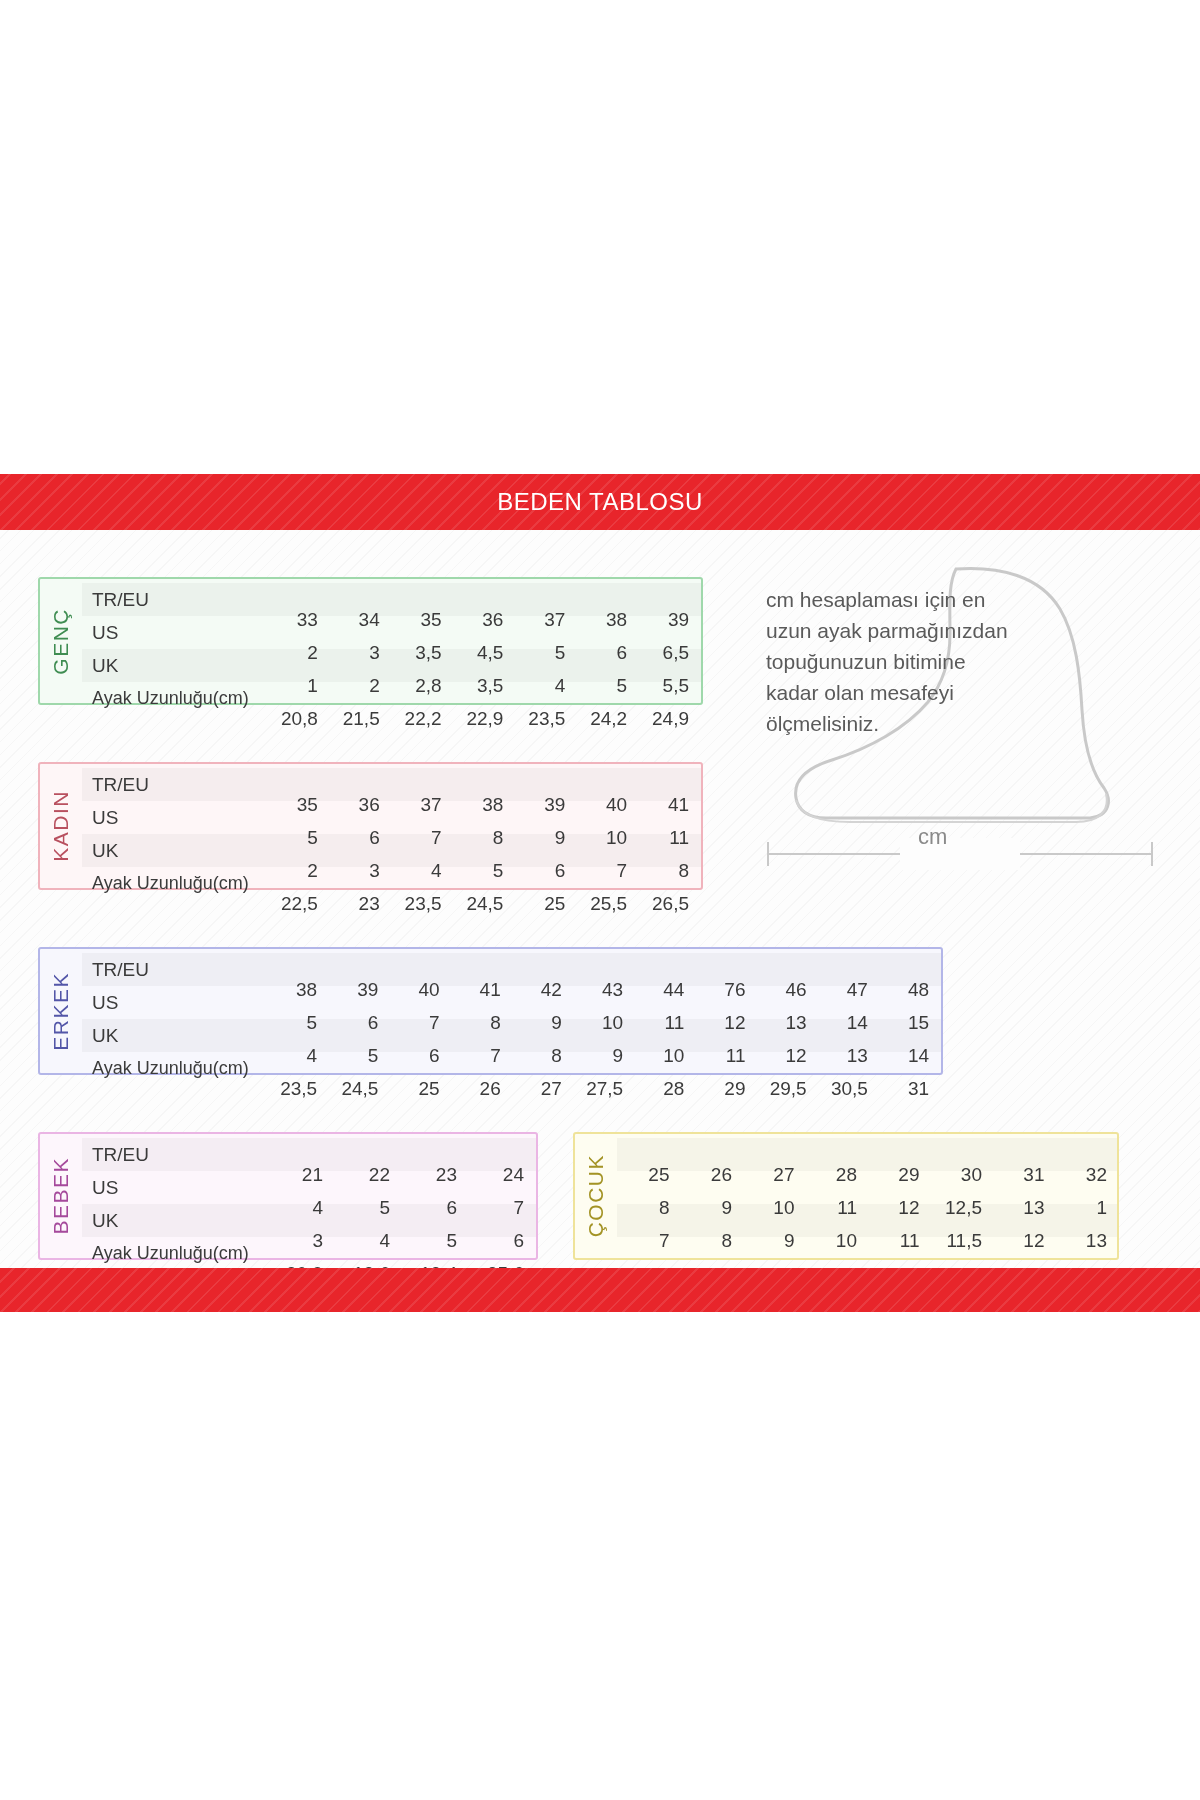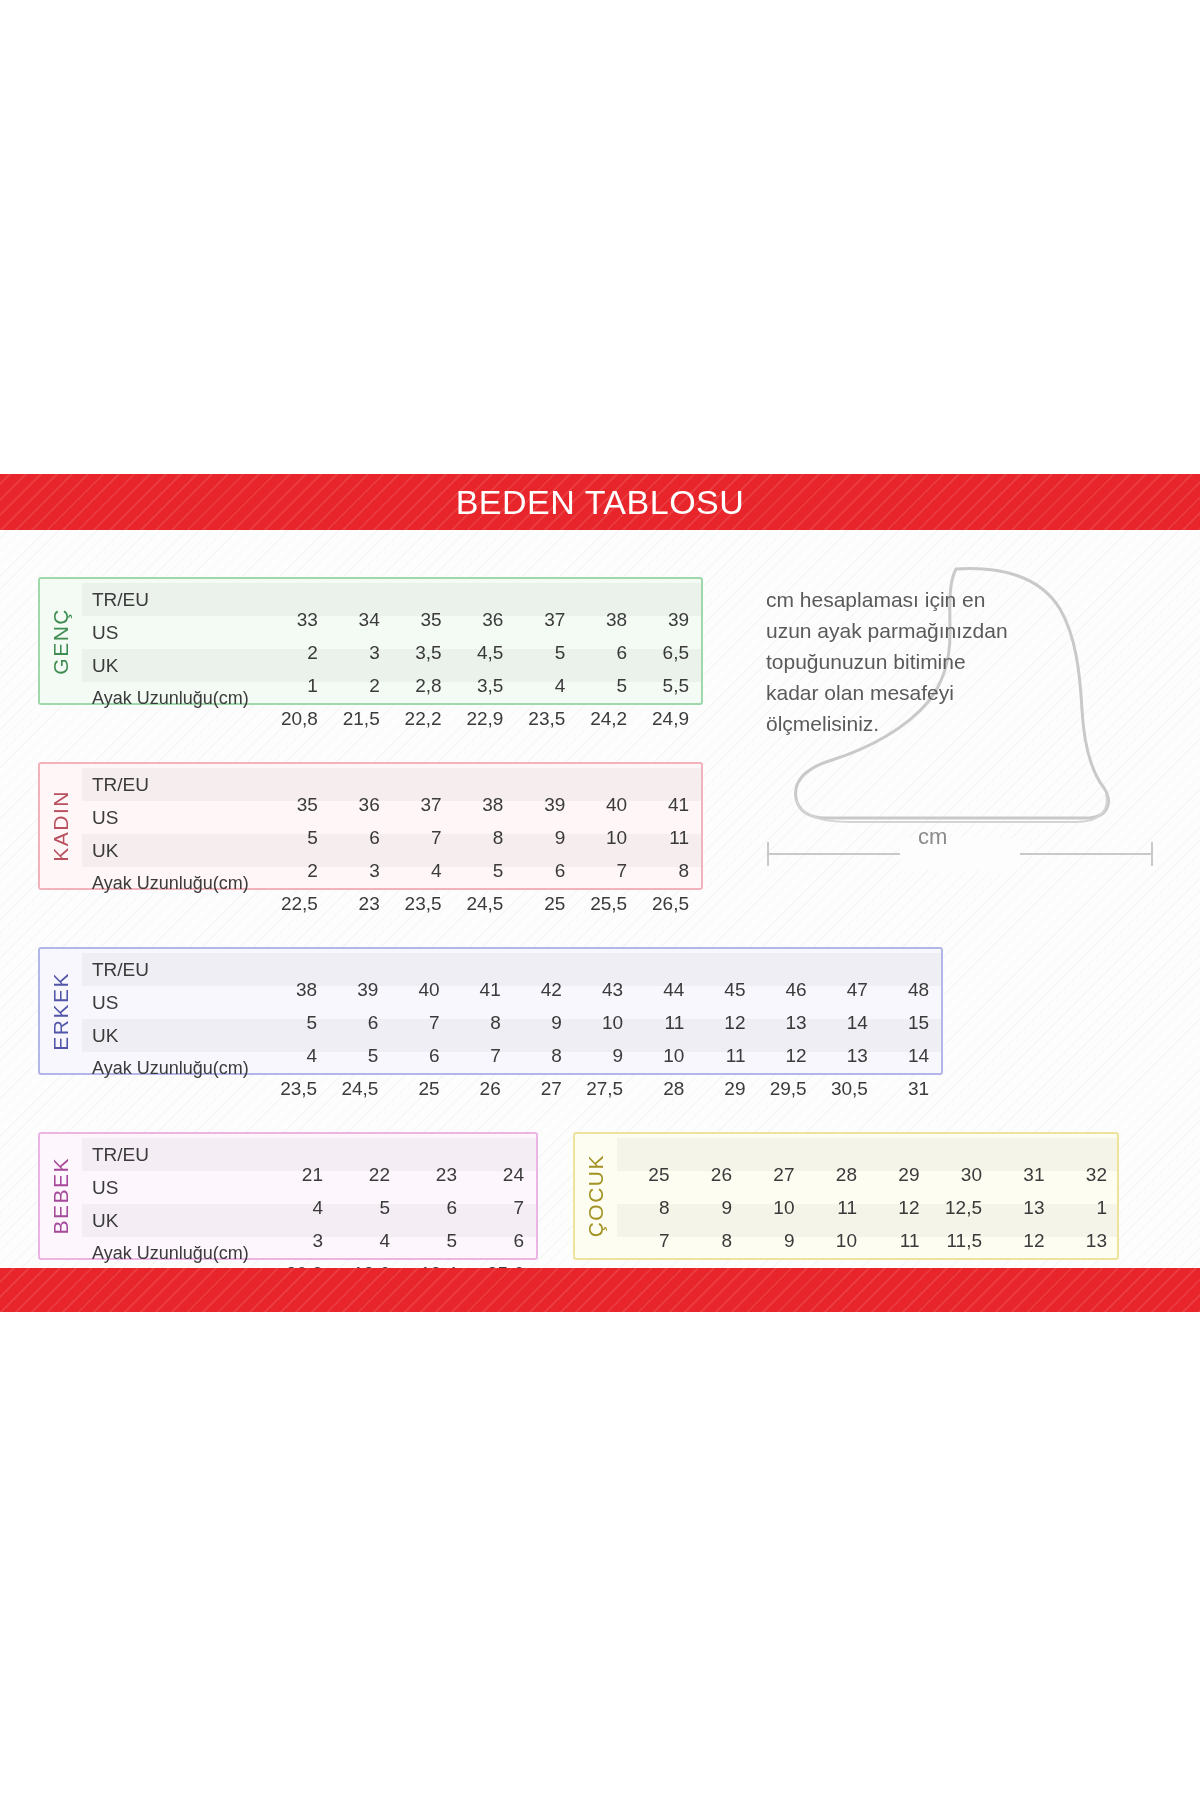--- a/index.html
+++ b/index.html
@@ -54,21 +54,21 @@
 
   #chart-title {
     position: absolute;
     left: 0;
     top: 0;
     width: 1200px;
     height: 56px;
     line-height: 56px;
     text-align: center;
     color: #ffffff;
-    font-size: 34px;
+    font-size: 24px;
     letter-spacing: 0.5px;
     font-weight: 400;
   }
 
   
   .size-block {
     position: absolute;
     display: flex;
     box-sizing: border-box;
     border-width: 2px;
@@ -312,21 +312,21 @@
         <div class="row alt">
           <div class="rowlabel">TR/EU</div>
           <div class="cells">
             <div class="cell">38</div>
             <div class="cell">39</div>
             <div class="cell">40</div>
             <div class="cell">41</div>
             <div class="cell">42</div>
             <div class="cell">43</div>
             <div class="cell">44</div>
-            <div class="cell">45</div>
+            <div class="cell">76</div>
             <div class="cell">46</div>
             <div class="cell">47</div>
             <div class="cell">48</div>
           </div>
         </div>
         <div class="row">
           <div class="rowlabel">US</div>
           <div class="cells">
             <div class="cell">5</div>
             <div class="cell">6</div>

